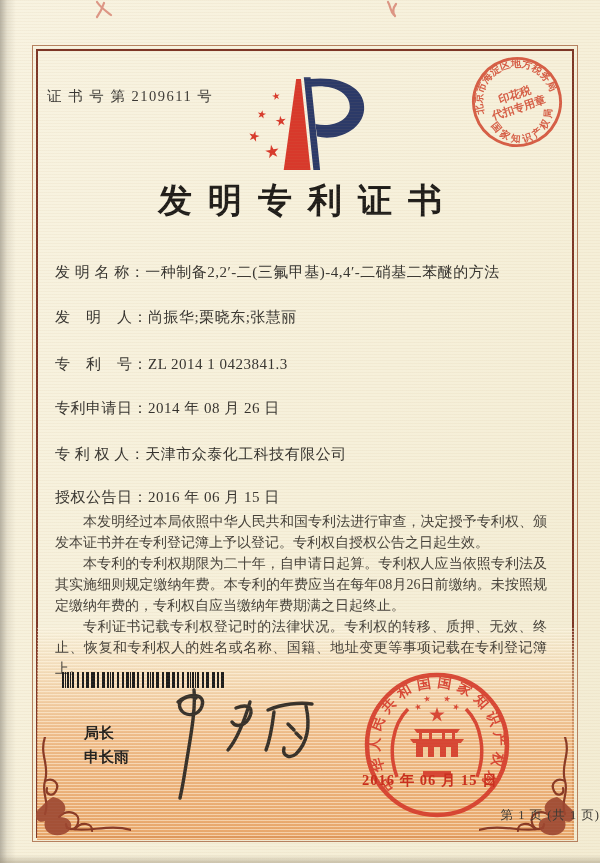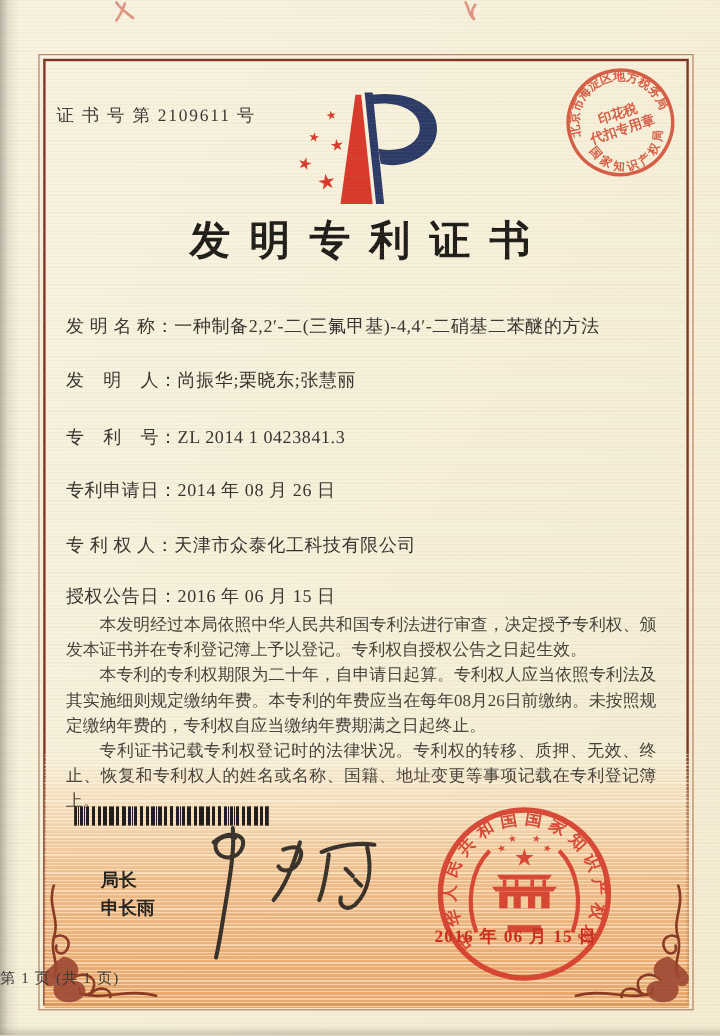--- a/index.html
+++ b/index.html
@@ -45,21 +45,21 @@
          linear-gradient(to bottom,rgba(243,200,150,0) 0%,rgba(243,200,150,.45) 20%,
             rgba(238,176,118,.8) 50%,rgba(232,160,96,.92) 100%);}
   .director-title{position:absolute;left:84px;top:724px;font-size:15px;font-weight:bold;
         font-family:"Liberation Sans","DejaVu Sans",sans-serif;color:#24221f;}
   .director-name{position:absolute;left:84px;top:748px;font-size:15px;font-weight:bold;
         font-family:"Liberation Sans","DejaVu Sans",sans-serif;color:#24221f;}
   .signature{position:absolute;left:150px;top:680px;}
   .grant-seal{position:absolute;left:357px;top:665px;opacity:.92;}
   .grant-date{position:absolute;left:362px;top:771px;font-size:14.5px;letter-spacing:1px;
         color:#c9301f;font-weight:bold;z-index:5;}
-  .footer{position:absolute;left:0;width:600px;top:807px;text-align:left;font-size:12.5px;
+  .footer{position:absolute;left:0;width:600px;top:807px;text-align:right;font-size:12.5px;
         letter-spacing:1px;color:#3c3a35;z-index:4;}
   .ornament{position:absolute;z-index:3;}
   .orn-left{left:35px;top:737px;}
   .orn-right{left:479px;top:737px;transform:scaleX(-1);}
 </style>
 </head>
 <body>
 
 <div class="page">
 

